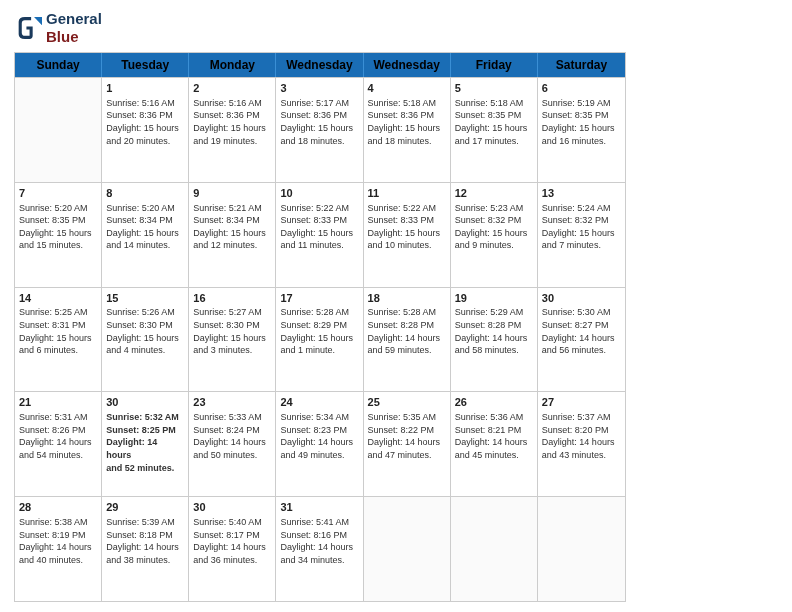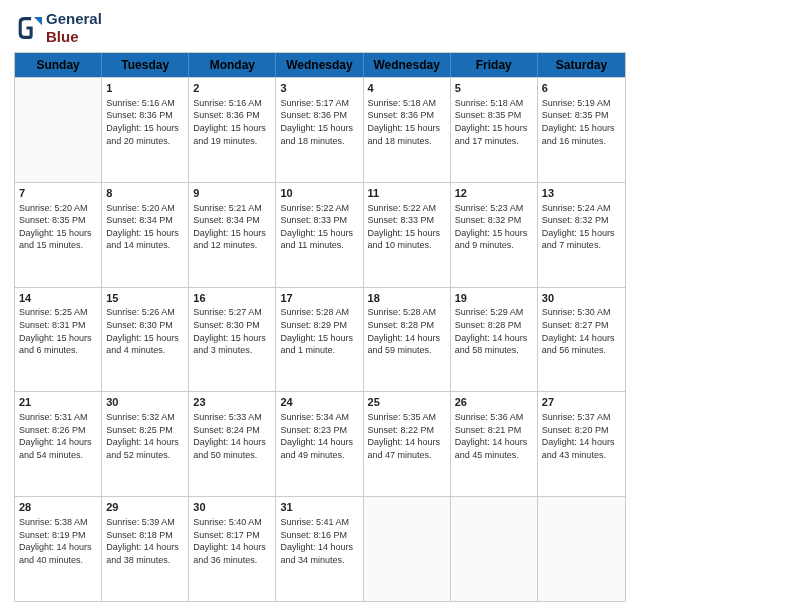--- a/index.html
+++ b/index.html
@@ -287,21 +287,21 @@
         <div class="cal-row">
           <div class="cal-cell">
             <span class="day-number">21</span>
             <div class="cell-text" style="white-space: pre-line;">Sunrise: 5:31 AM
 Sunset: 8:26 PM
 Daylight: 14 hours
 and 54 minutes.</div>
           </div>
           <div class="cal-cell">
             <span class="day-number">30</span>
-            <div class="cell-text" style="white-space: pre-line;">Sunrise: 5:32 AM
+            <div class="cell-text" style="white-space: pre-line; font-weight: bold;">Sunrise: 5:32 AM
 Sunset: 8:25 PM
 Daylight: 14 hours
 and 52 minutes.</div>
           </div>
           <div class="cal-cell">
             <span class="day-number">23</span>
             <div class="cell-text" style="white-space: pre-line;">Sunrise: 5:33 AM
 Sunset: 8:24 PM
 Daylight: 14 hours
 and 50 minutes.</div>

